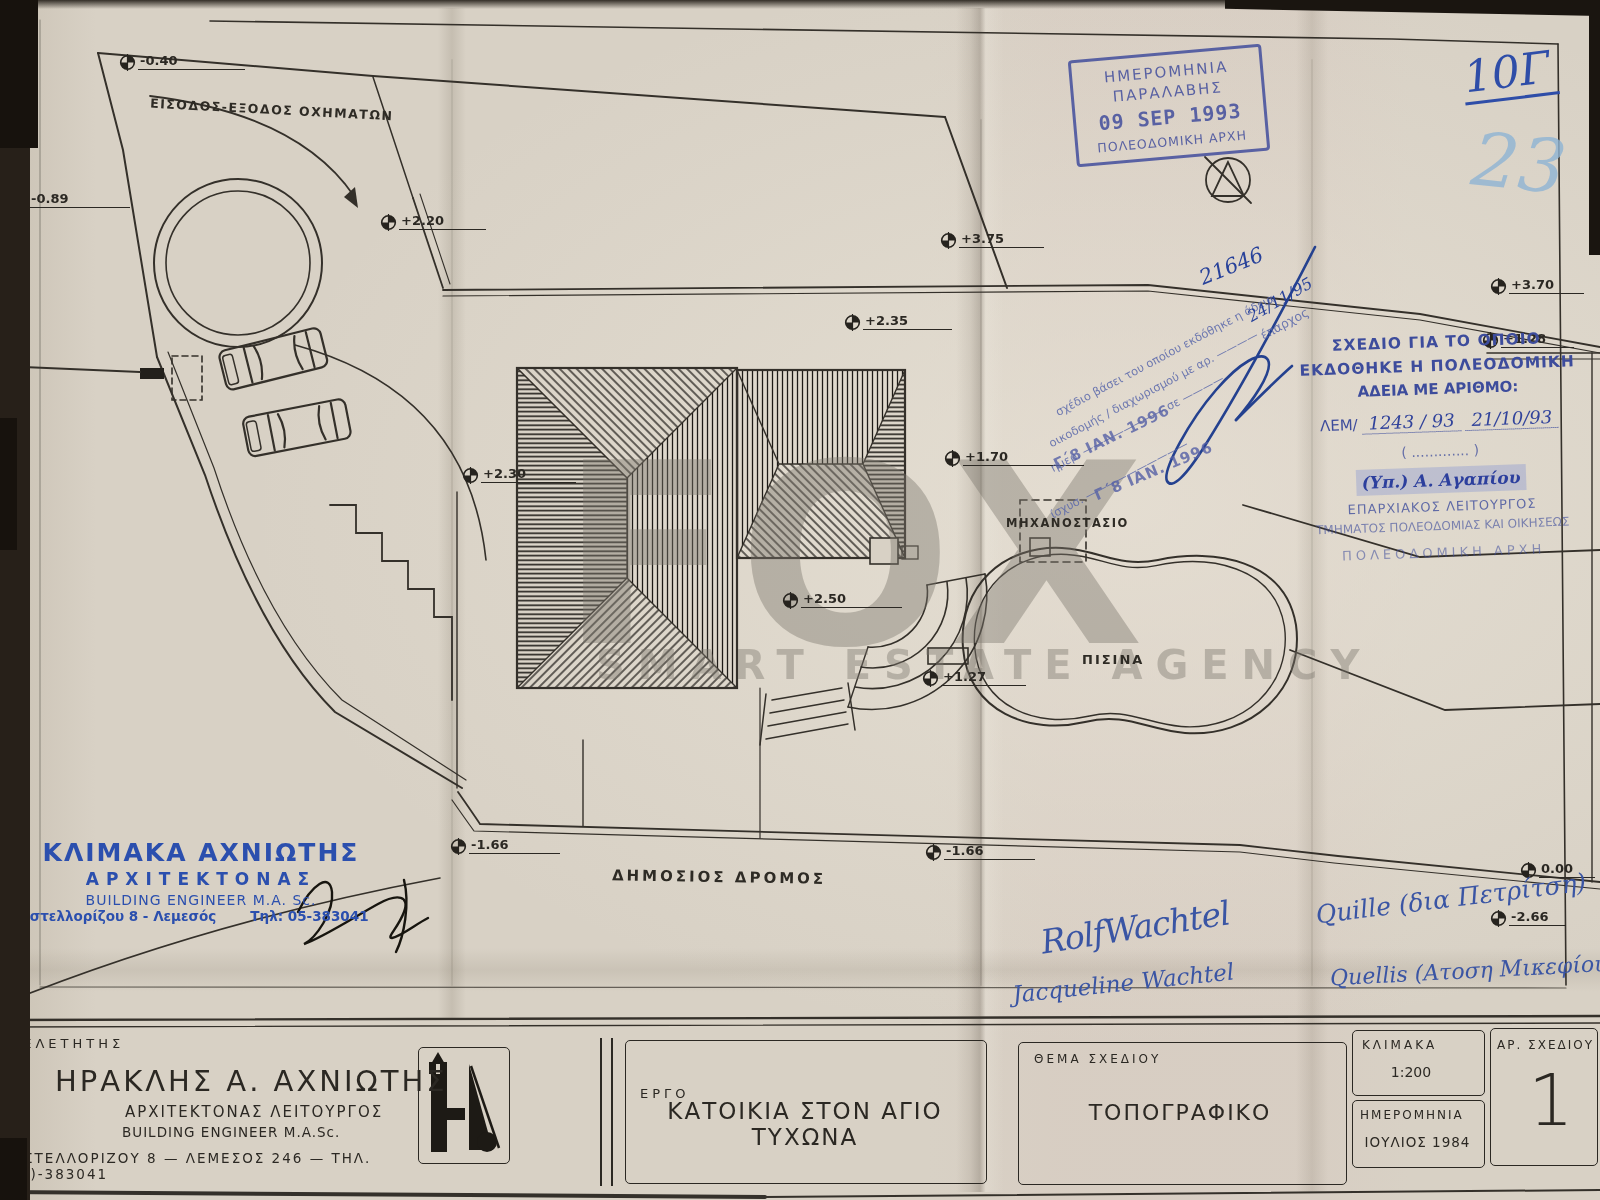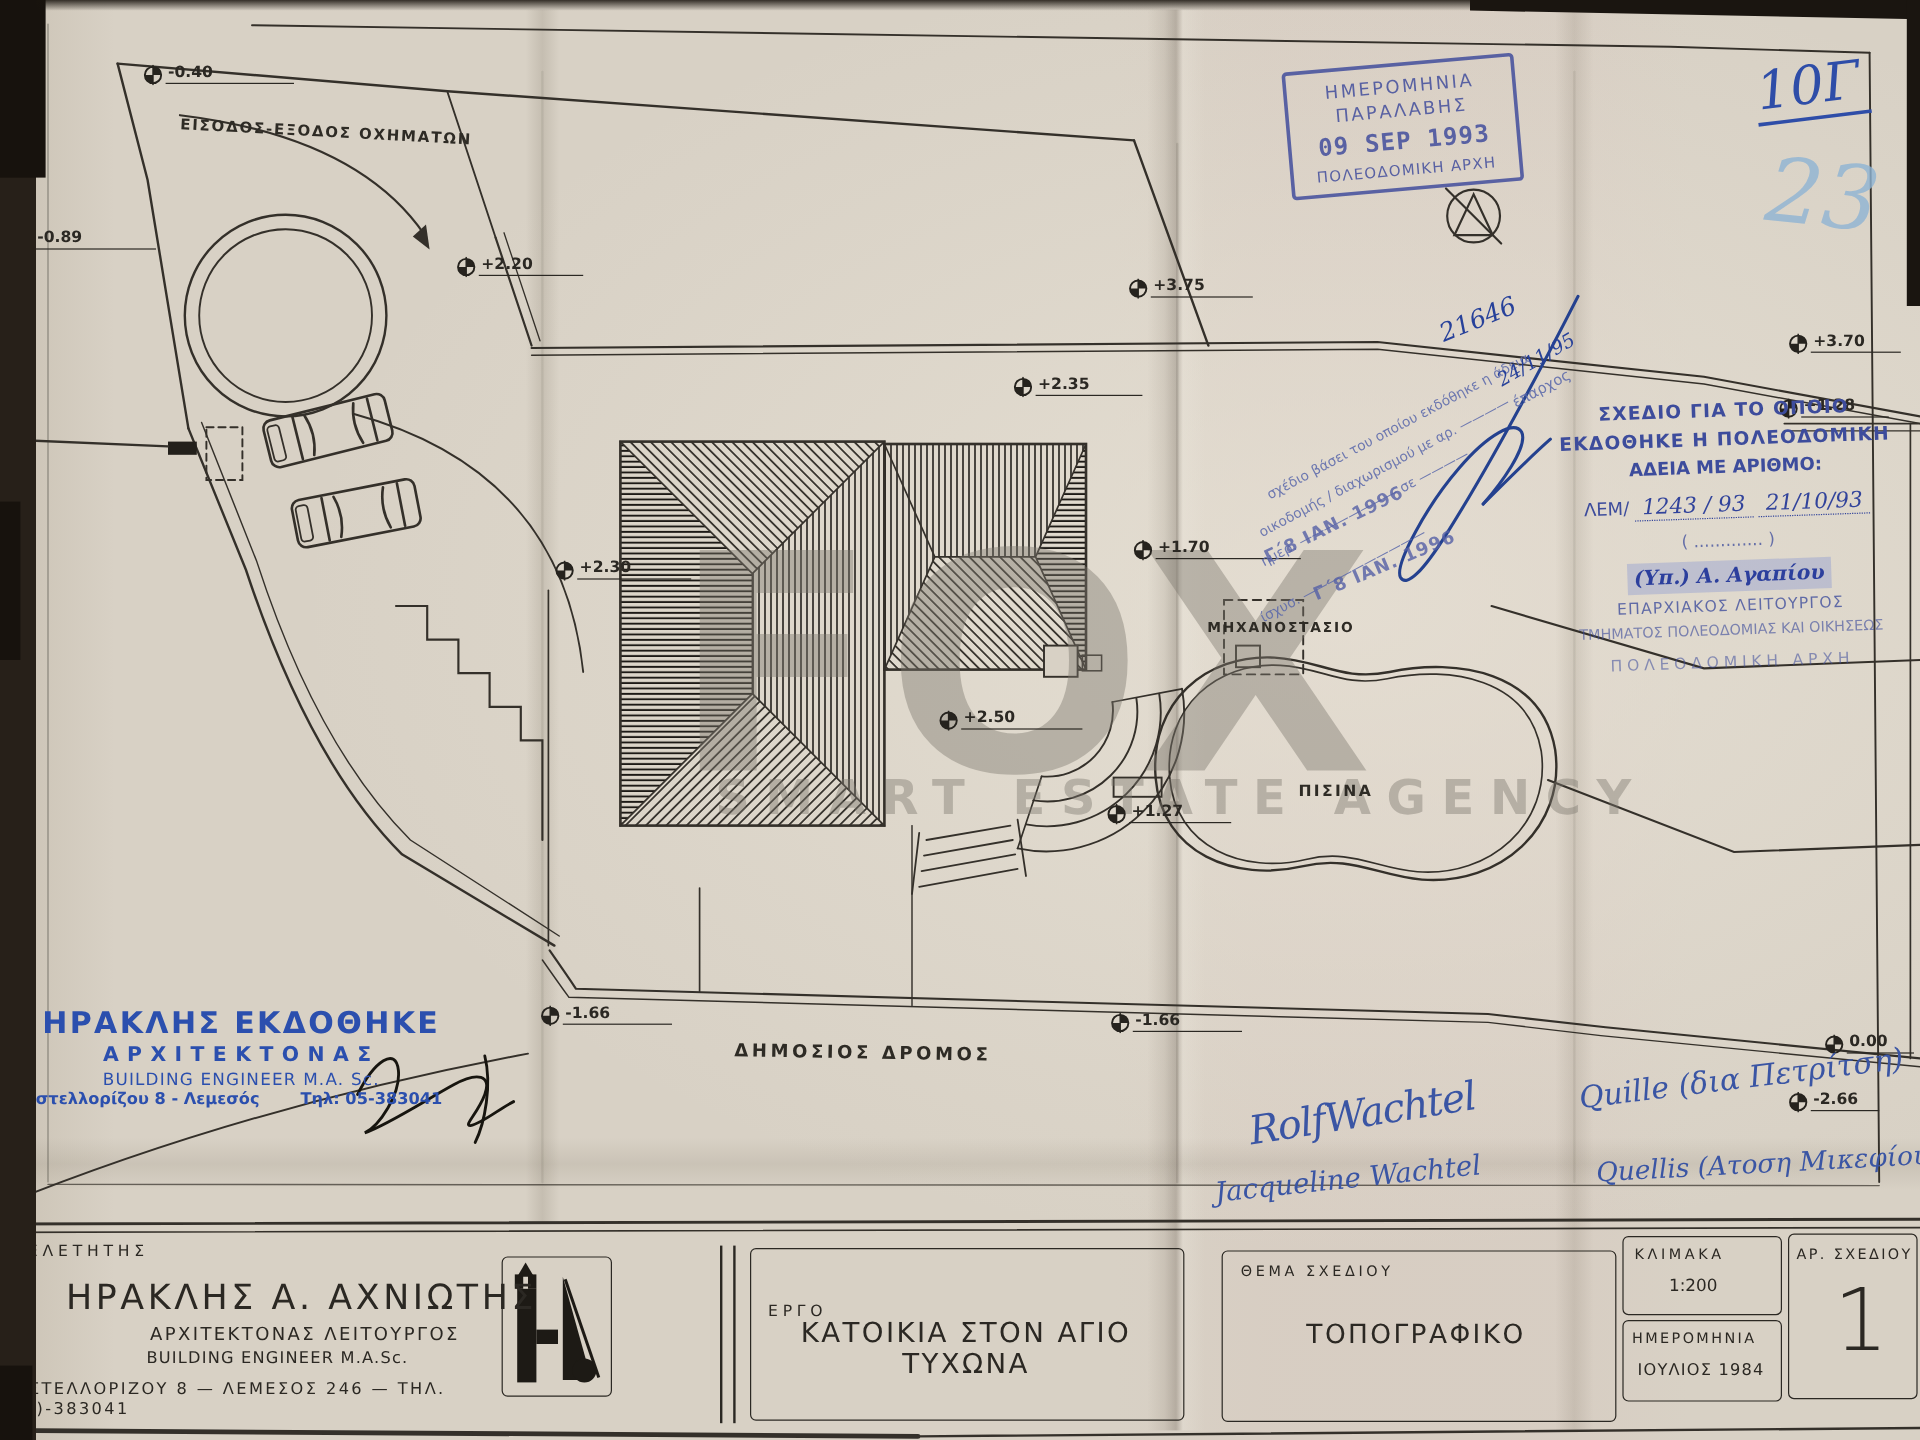--- a/index.html
+++ b/index.html
@@ -410,21 +410,21 @@
       <span class="hw">21/10/93</span>
     </div>
     <div class="paren">( ............. )</div>
     <div><span class="signed hw">(Υπ.) Α. Αγαπίου</span></div>
     <div class="t1">ΕΠΑΡΧΙΑΚΟΣ ΛΕΙΤΟΥΡΓΟΣ</div>
     <div class="t2">ΤΜΗΜΑΤΟΣ ΠΟΛΕΟΔΟΜΙΑΣ ΚΑΙ ΟΙΚΗΣΕΩΣ</div>
     <div class="t3">ΠΟΛΕΟΔΟΜΙΚΗ ΑΡΧΗ</div>
   </div>
 
   <div class="abs arch-stamp">
-    <div class="a1">ΗΡΑΚΛΗΣ ΕΚΔΟΘΗΚΕ</div>
+    <div class="a1">ΚΛΙΜΑΚΑ ΑΧΝΙΩΤΗΣ</div>
     <div class="a2">ΑΡΧΙΤΕΚΤΟΝΑΣ</div>
     <div class="a3">BUILDING ENGINEER M.A. Sc.</div>
   </div>
   <div class="abs arch-row">
     <span class="ad">Καστελλορίζου 8 - Λεμεσός</span>
     <span class="ad">Τηλ: 05-383041</span>
   </div>
 
   <div class="abs sig sig1">RolfWachtel</div>
   <div class="abs sig sig2">Jacqueline Wachtel</div>

